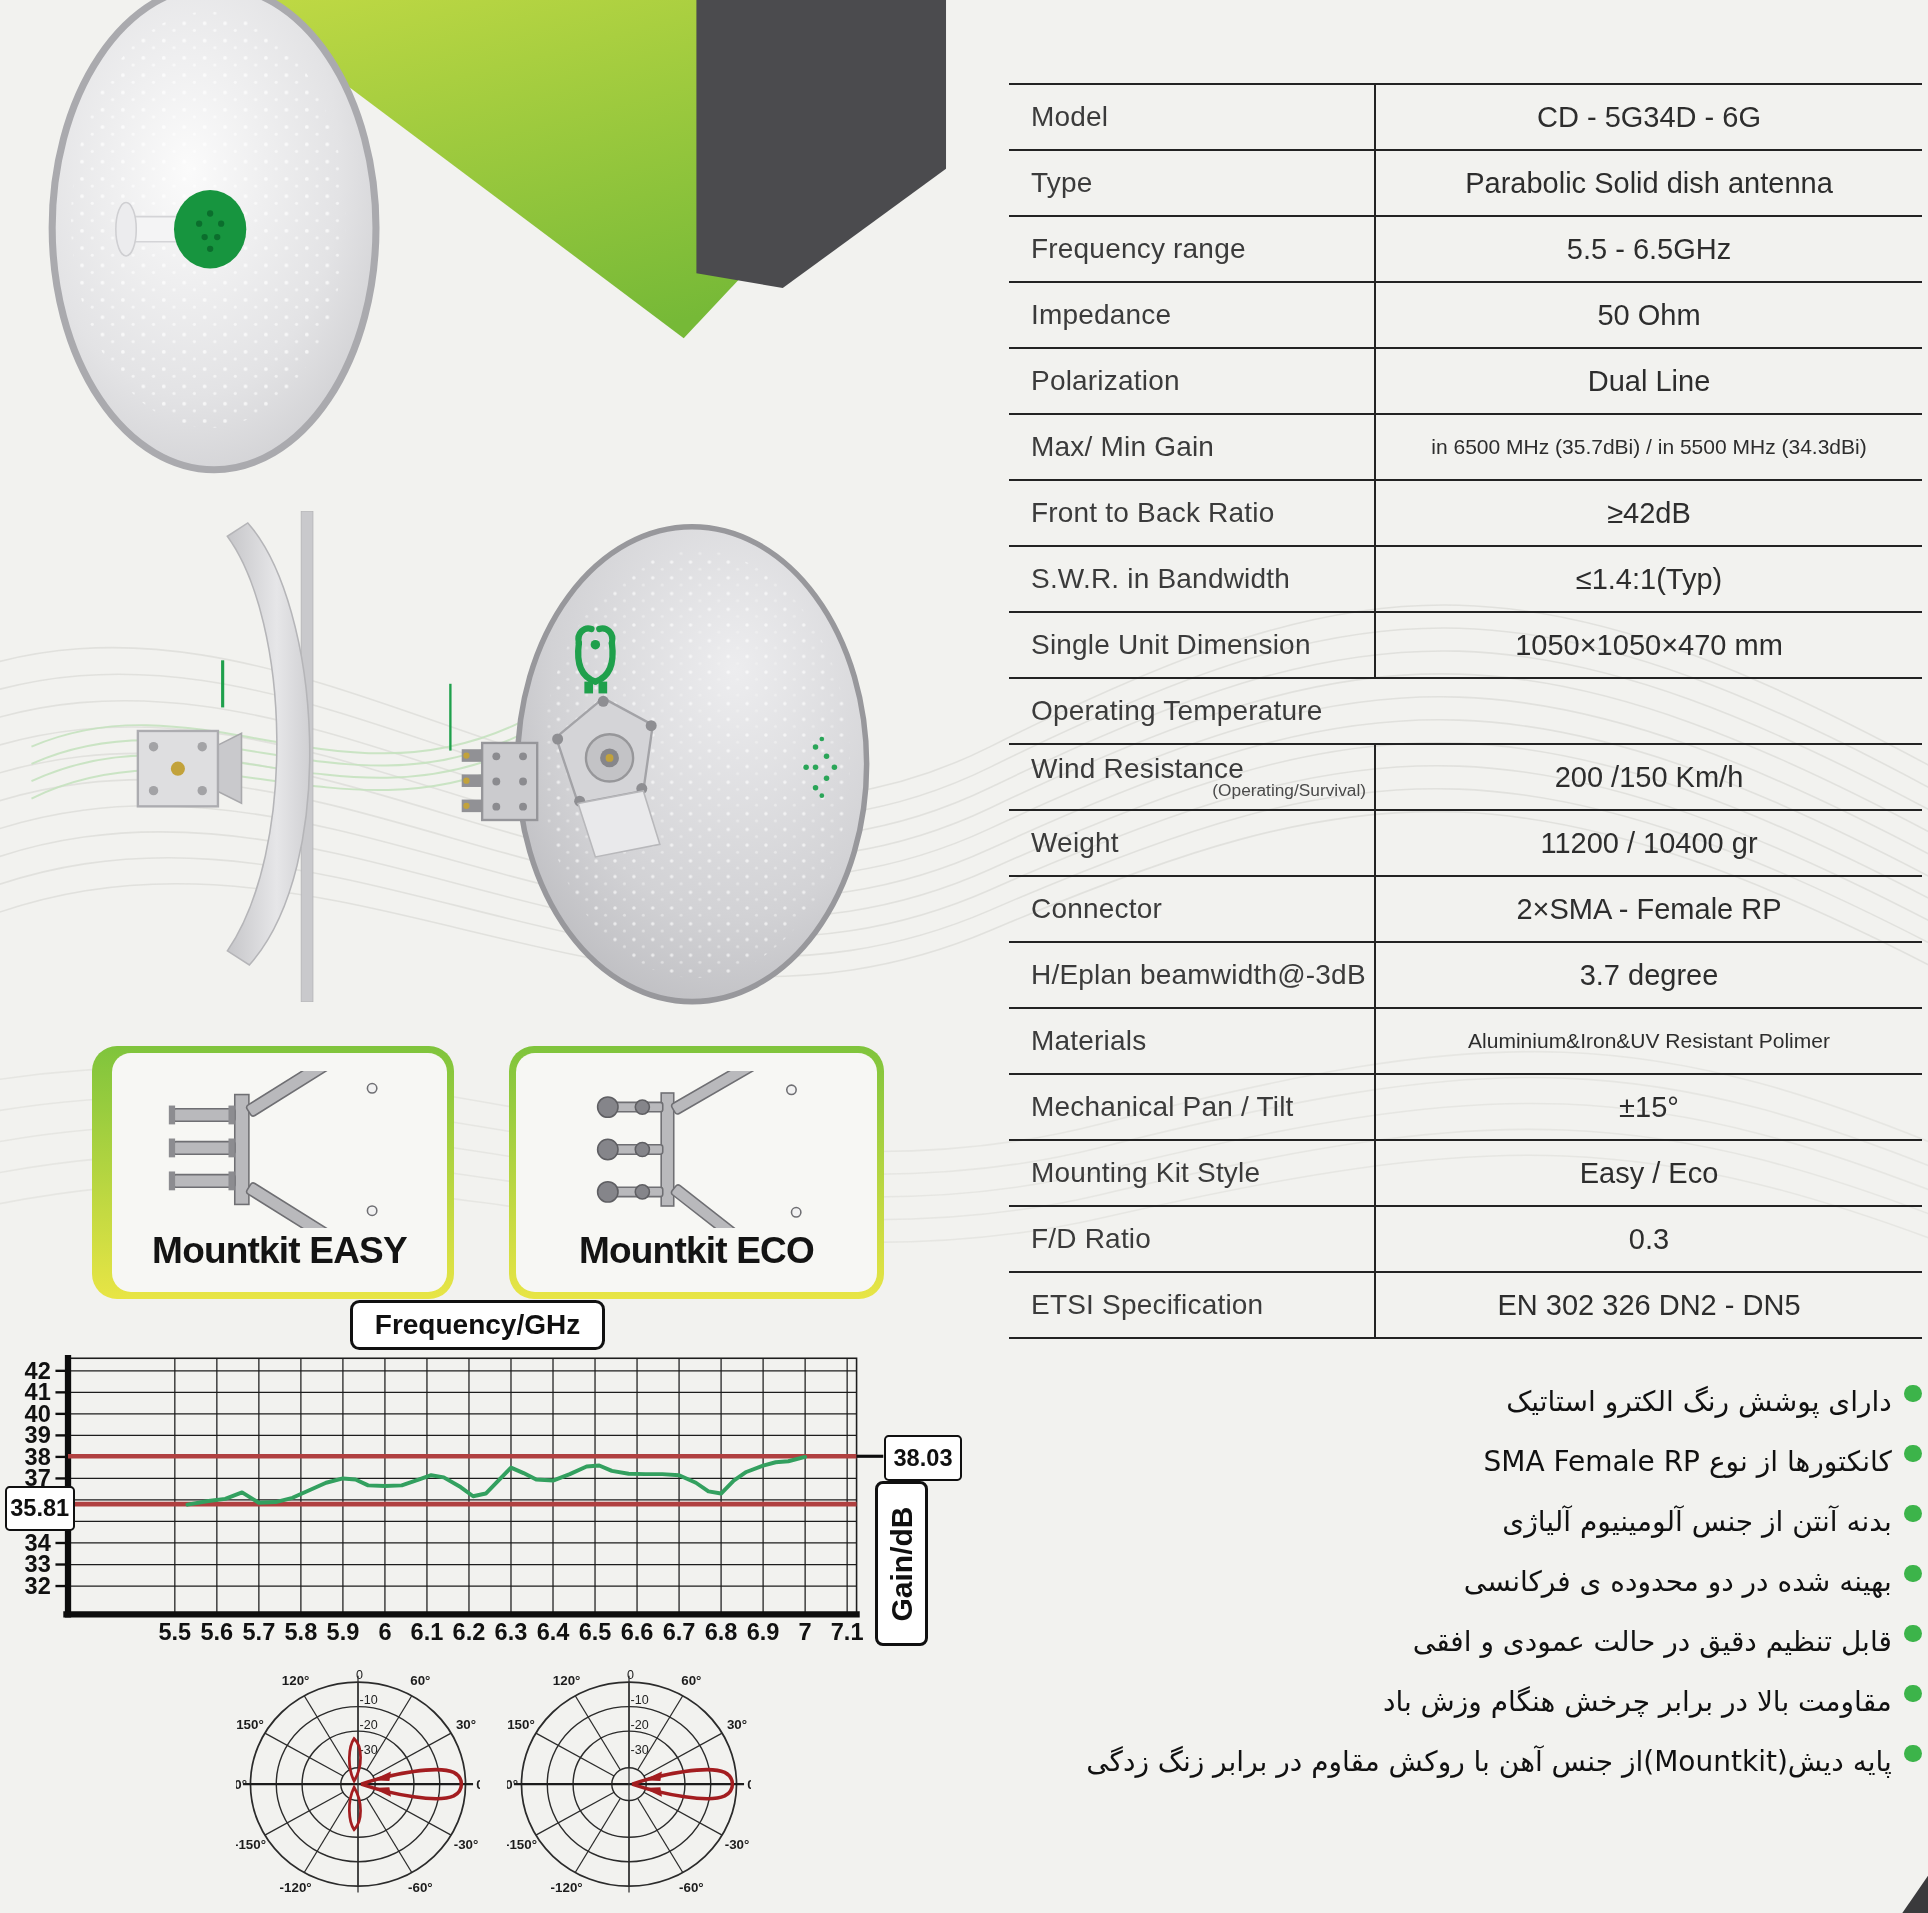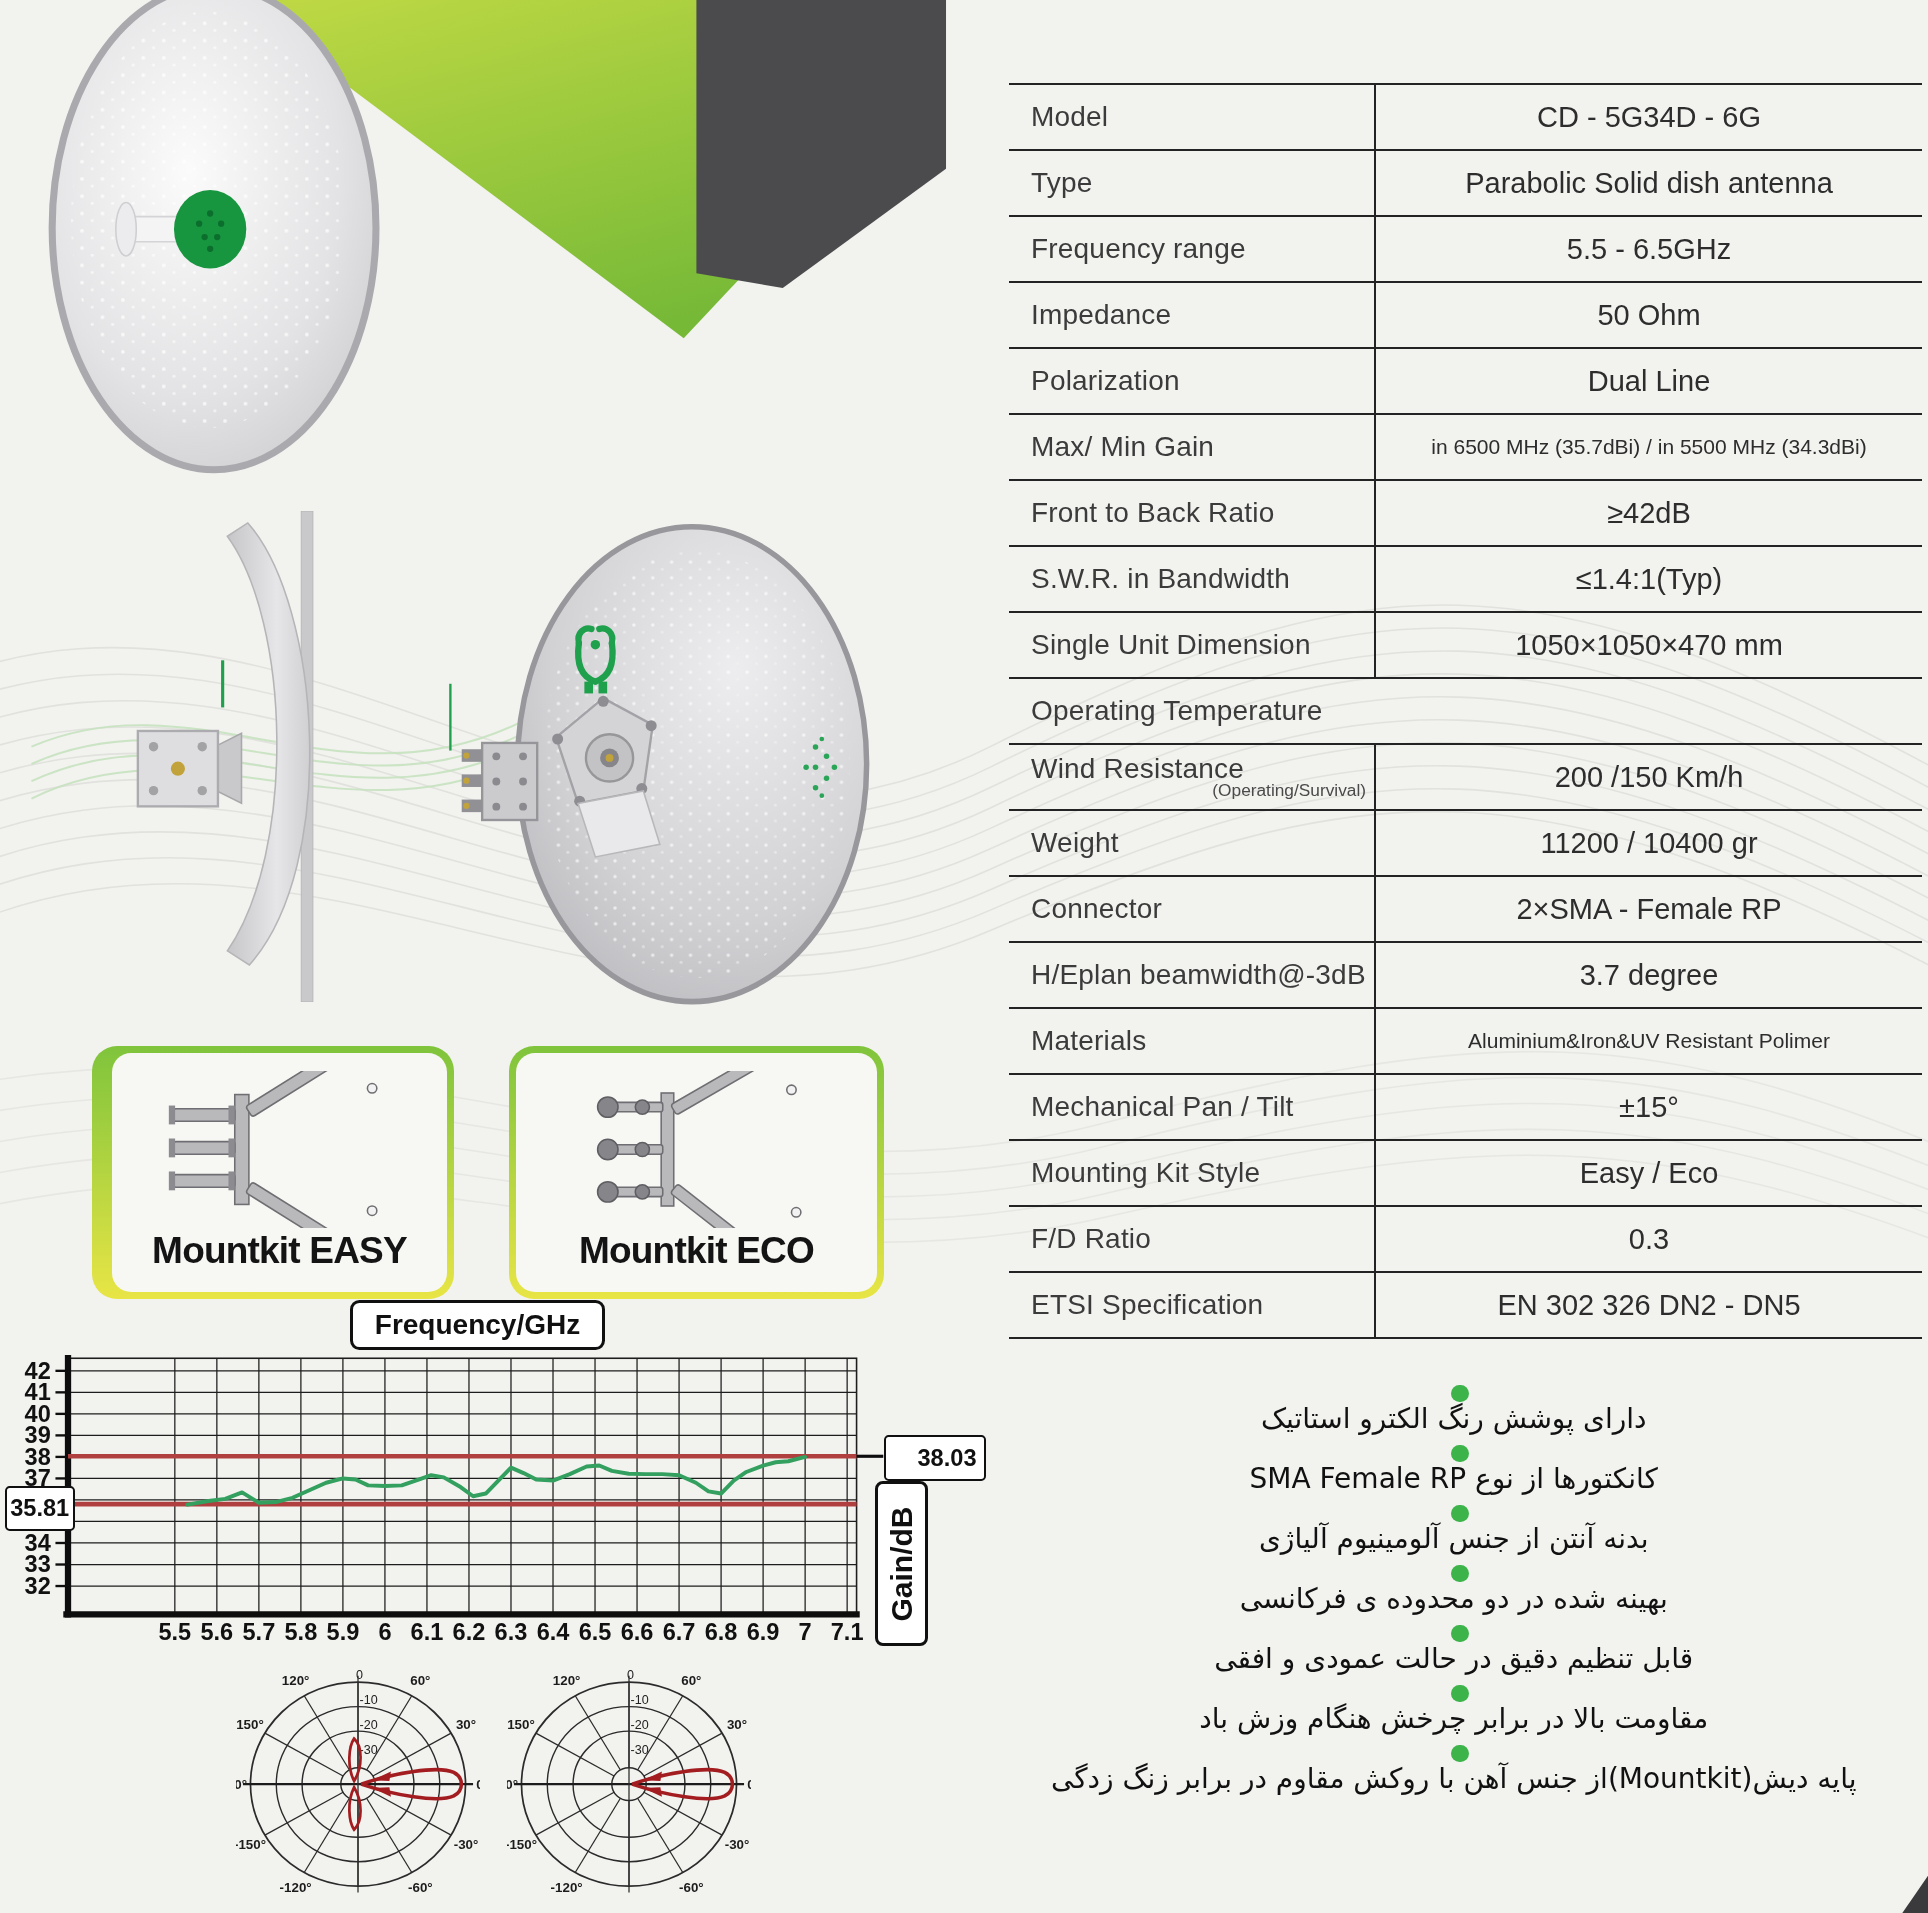--- a/index.html
+++ b/index.html
@@ -17,36 +17,36 @@
                    flex-direction:column;justify-content:center;}
   .spec-label{font-size:28px;color:#3b3b3b;letter-spacing:0.2px;}
   .spec-sublabel{font-size:17.3px;color:#4a4a4a;align-self:flex-end;margin-top:-4.7px;padding-right:8px;}
   .spec-sublabel:empty{display:none;}
   .spec-value-cell{flex:1;border-left:2.4px solid #232323;display:flex;align-items:center;justify-content:center;}
   .spec-value{font-size:29px;color:#2d2d2d;text-align:center;}
   .spec-value.small{font-size:21px;}
 
   
   .fa-list{right:6.3px;top:1385px;width:936px;direction:rtl;}
-  .fa-item{display:flex;align-items:center;height:60px;white-space:nowrap;justify-content:flex-start;flex-direction:column;}
+  .fa-item{display:flex;height:60px;white-space:nowrap;justify-content:flex-start;}
   .fa-dot{width:17.3px;height:17.3px;border-radius:50%;background:#3cb44a;margin-left:12.6px;flex:0 0 auto;}
   .fa-text{font-family:"DejaVu Sans",sans-serif;font-size:28px;color:#111;}
 
   
   .kitbox{border-radius:25px;padding:7px;background:linear-gradient(180deg,#7fc43c,#e8e545);}
   .kitbox-inner{width:100%;height:100%;border-radius:19px;background:#f7f7f4;box-sizing:border-box;
                 display:flex;flex-direction:column;align-items:center;justify-content:flex-end;overflow:hidden;}
   .kit-label{font-size:37px;font-weight:bold;color:#141414;margin-bottom:20.4px;letter-spacing:-0.8px;}
 
   
   .chart-box{left:0;top:1297px;width:967px;height:377px;}
   .cbadge{position:absolute;background:#fff;border:3.1px solid #101010;border-radius:9.4px;
           display:flex;align-items:center;justify-content:center;font-weight:bold;color:#101010;}
   .chart-title{left:350px;top:3.1px;width:249px;height:44px;font-size:28px;}
-  .ref-high{left:884px;top:138px;width:74px;height:42px;font-size:23.6px;border-width:2.4px;border-radius:4.7px;padding-left:24px;}
+  .ref-high{left:884px;top:138px;width:74px;height:42px;font-size:23.6px;border-width:2.4px;border-radius:4.7px;}
   .ref-low{left:4.7px;top:189px;width:66px;height:41px;font-size:23.6px;border-width:2.4px;border-radius:4.7px;}
   .gain-label{left:875px;top:184px;width:47px;height:159px;border-radius:7.9px;}
   .gain-label span{transform:rotate(-90deg);font-size:30px;font-weight:bold;white-space:nowrap;}
 
   
   .polar{width:244px;height:259px;}
 </style>
 </head>
 <body>
 

